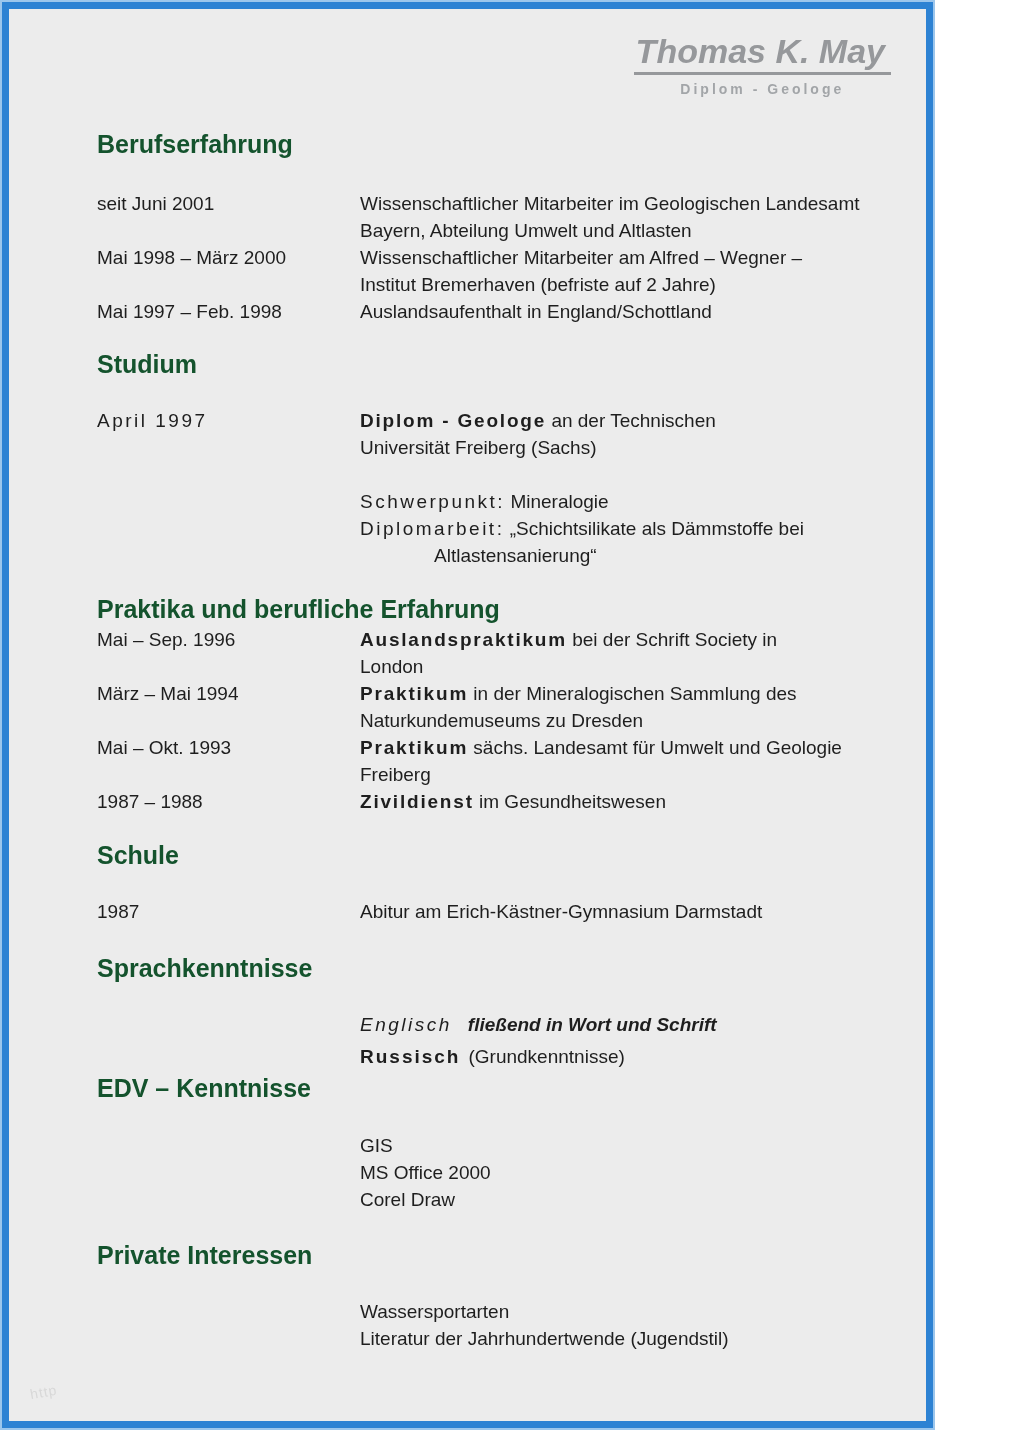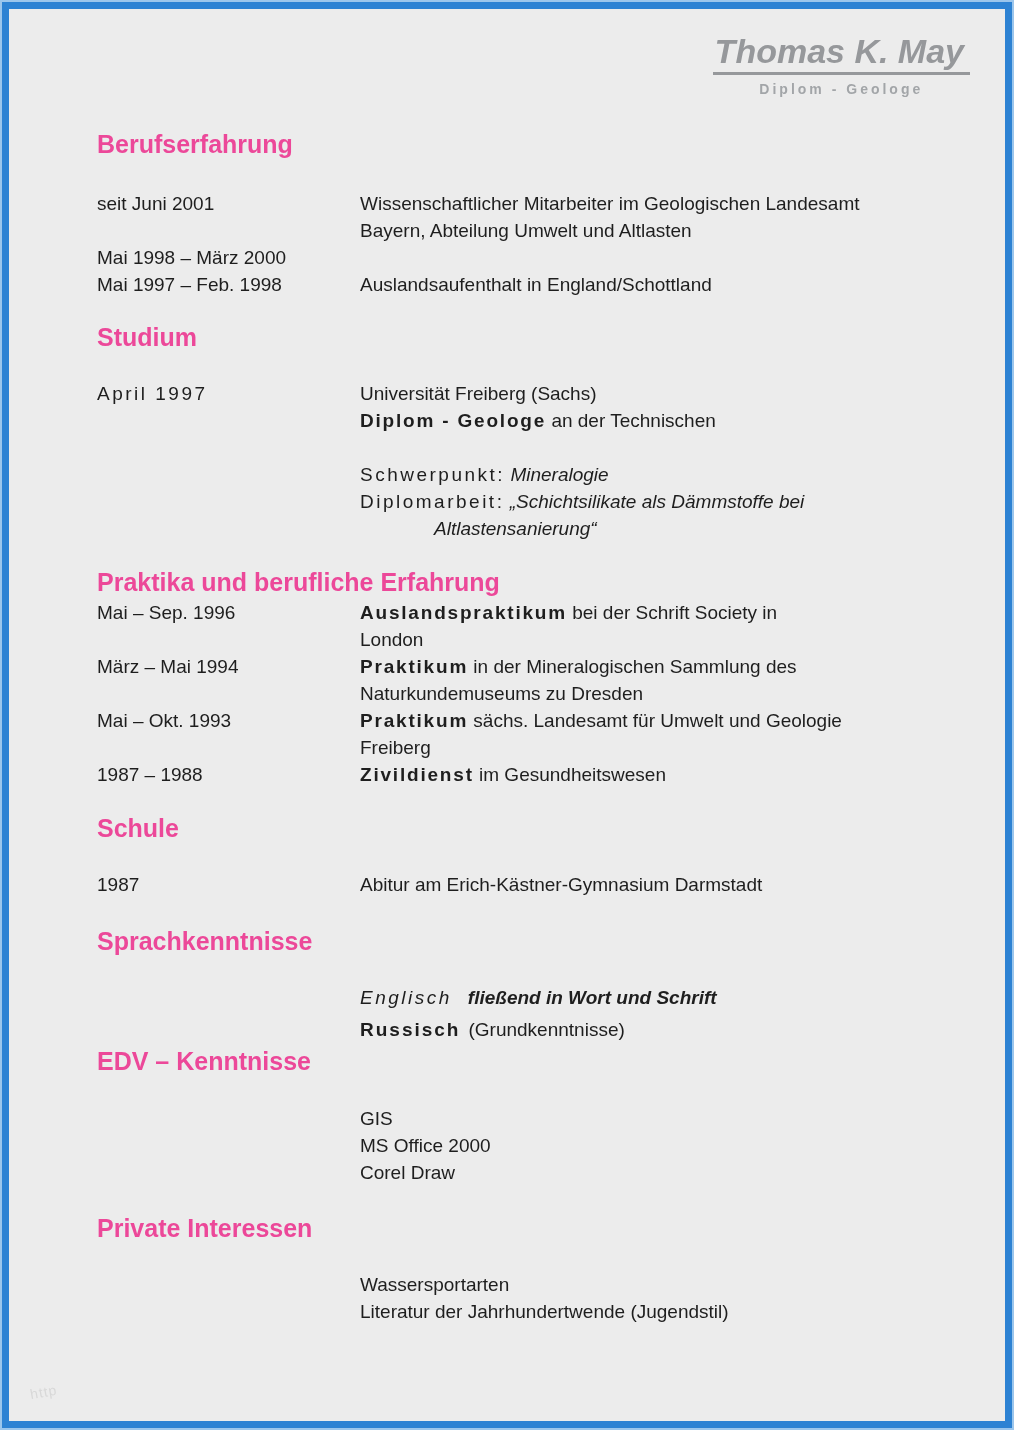--- a/index.html
+++ b/index.html
@@ -5,21 +5,21 @@
   * { box-sizing: border-box; }
   html, body { margin: 0; padding: 0; }
   body {
     width: 1014px; height: 1430px;
     background: #ffffff;
     font-family: "Liberation Sans", sans-serif;
     color: #1e1e1e;
   }
   .page {
     position: relative;
-    width: 1014px; height: 1430px;
+    width: 935px; height: 1430px;
     background: #ffffff;
     overflow: hidden;
   }
   .frame {
     position: absolute;
     top: 2px; left: 2px; right: 2px; bottom: 2px;
     border: 7px solid #2d82d3;
     outline: 2px solid #9cc6ec;
     background: #ececec;
   }
@@ -49,21 +49,21 @@
     font-weight: bold;
     letter-spacing: 3px;
     color: #a2a5a8;
   }
 
   
   h2 {
     margin: 0;
     font-size: 25px; line-height: 30px;
     font-weight: bold;
-    color: #ec4899;
+    color: #14532d;
   }
   .mt-beruf    { margin-top: 28px; }
   .mt-studium  { margin-top: 24px; }
   .mt-praktika { margin-top: 25px; }
   .mt-schule   { margin-top: 25px; }
   .mt-sprach   { margin-top: 28px; }
   .mt-edv      { }
   .mt-privat   { margin-top: 27px; }
 
   
@@ -74,21 +74,21 @@
   .rows-sprach  { margin-top: 26px; }
   .rows-edv     { margin-top: 29px; }
   .rows-privat  { margin-top: 28px; }
 
   .row { display: flex; align-items: flex-start; }
   .date { flex: 0 0 263px; white-space: nowrap; }
   .desc { flex: 1 1 auto; }
 
   .ls2 { letter-spacing: 2.5px; }
   .kw  { font-weight: bold; letter-spacing: 1.8px; }
-  .it  { font-style: italic; }
+  .it  { }
   .indent-quote { margin-left: 74px; }
   .spacer { height: 27px; }
 
   .lang-line { line-height: 32px; }
   .lang-en { font-style: italic; letter-spacing: 2.5px; }
   .level-en { font-weight: bold; font-style: italic; margin-left: 16px; }
   .lang-ru { font-weight: bold; letter-spacing: 2px; }
   .level-ru { margin-left: 8px; }
 
   .watermark {
@@ -119,36 +119,40 @@
     <div class="rows-beruf">
       <div class="row">
         <div class="date">seit Juni 2001</div>
         <div class="desc">
           <div class="nw">Wissenschaftlicher Mitarbeiter im Geologischen Landesamt</div>
           <div class="nw">Bayern, Abteilung Umwelt und Altlasten</div>
         </div>
       </div>
       <div class="row">
         <div class="date">Mai 1998 – März 2000</div>
+        <div class="desc">
+          <div class="nw">Wissenschaftlicher Mitarbeiter am Alfred – Wegner –</div>
+          <div class="nw">Institut Bremerhaven (befriste auf 2 Jahre)</div>
+        </div>
       </div>
       <div class="row">
         <div class="date">Mai 1997 – Feb. 1998</div>
         <div class="desc">
           <div class="nw">Auslandsaufenthalt in England/Schottland</div>
         </div>
       </div>
     </div>
 
     <h2 class="mt-studium">Studium</h2>
     <div class="rows-studium">
       <div class="row">
         <div class="date ls2">April 1997</div>
         <div class="desc">
+          <div class="nw"><span class="kw">Diplom - Geologe</span> <span>an der Technischen</span></div>
           <div class="nw">Universität Freiberg (Sachs)</div>
-          <div class="nw"><span class="kw">Diplom - Geologe</span> <span>an der Technischen</span></div>
           <div class="spacer"></div>
           <div class="nw"><span class="ls2">Schwerpunkt:</span> <span class="it">Mineralogie</span></div>
           <div class="nw"><span class="ls2">Diplomarbeit:</span> <span class="it">„Schichtsilikate als Dämmstoffe bei</span></div>
           <div class="nw it indent-quote">Altlastensanierung“</div>
         </div>
       </div>
     </div>
 
     <h2 class="mt-praktika">Praktika und berufliche Erfahrung</h2>
     <div class="rows-praktika">

